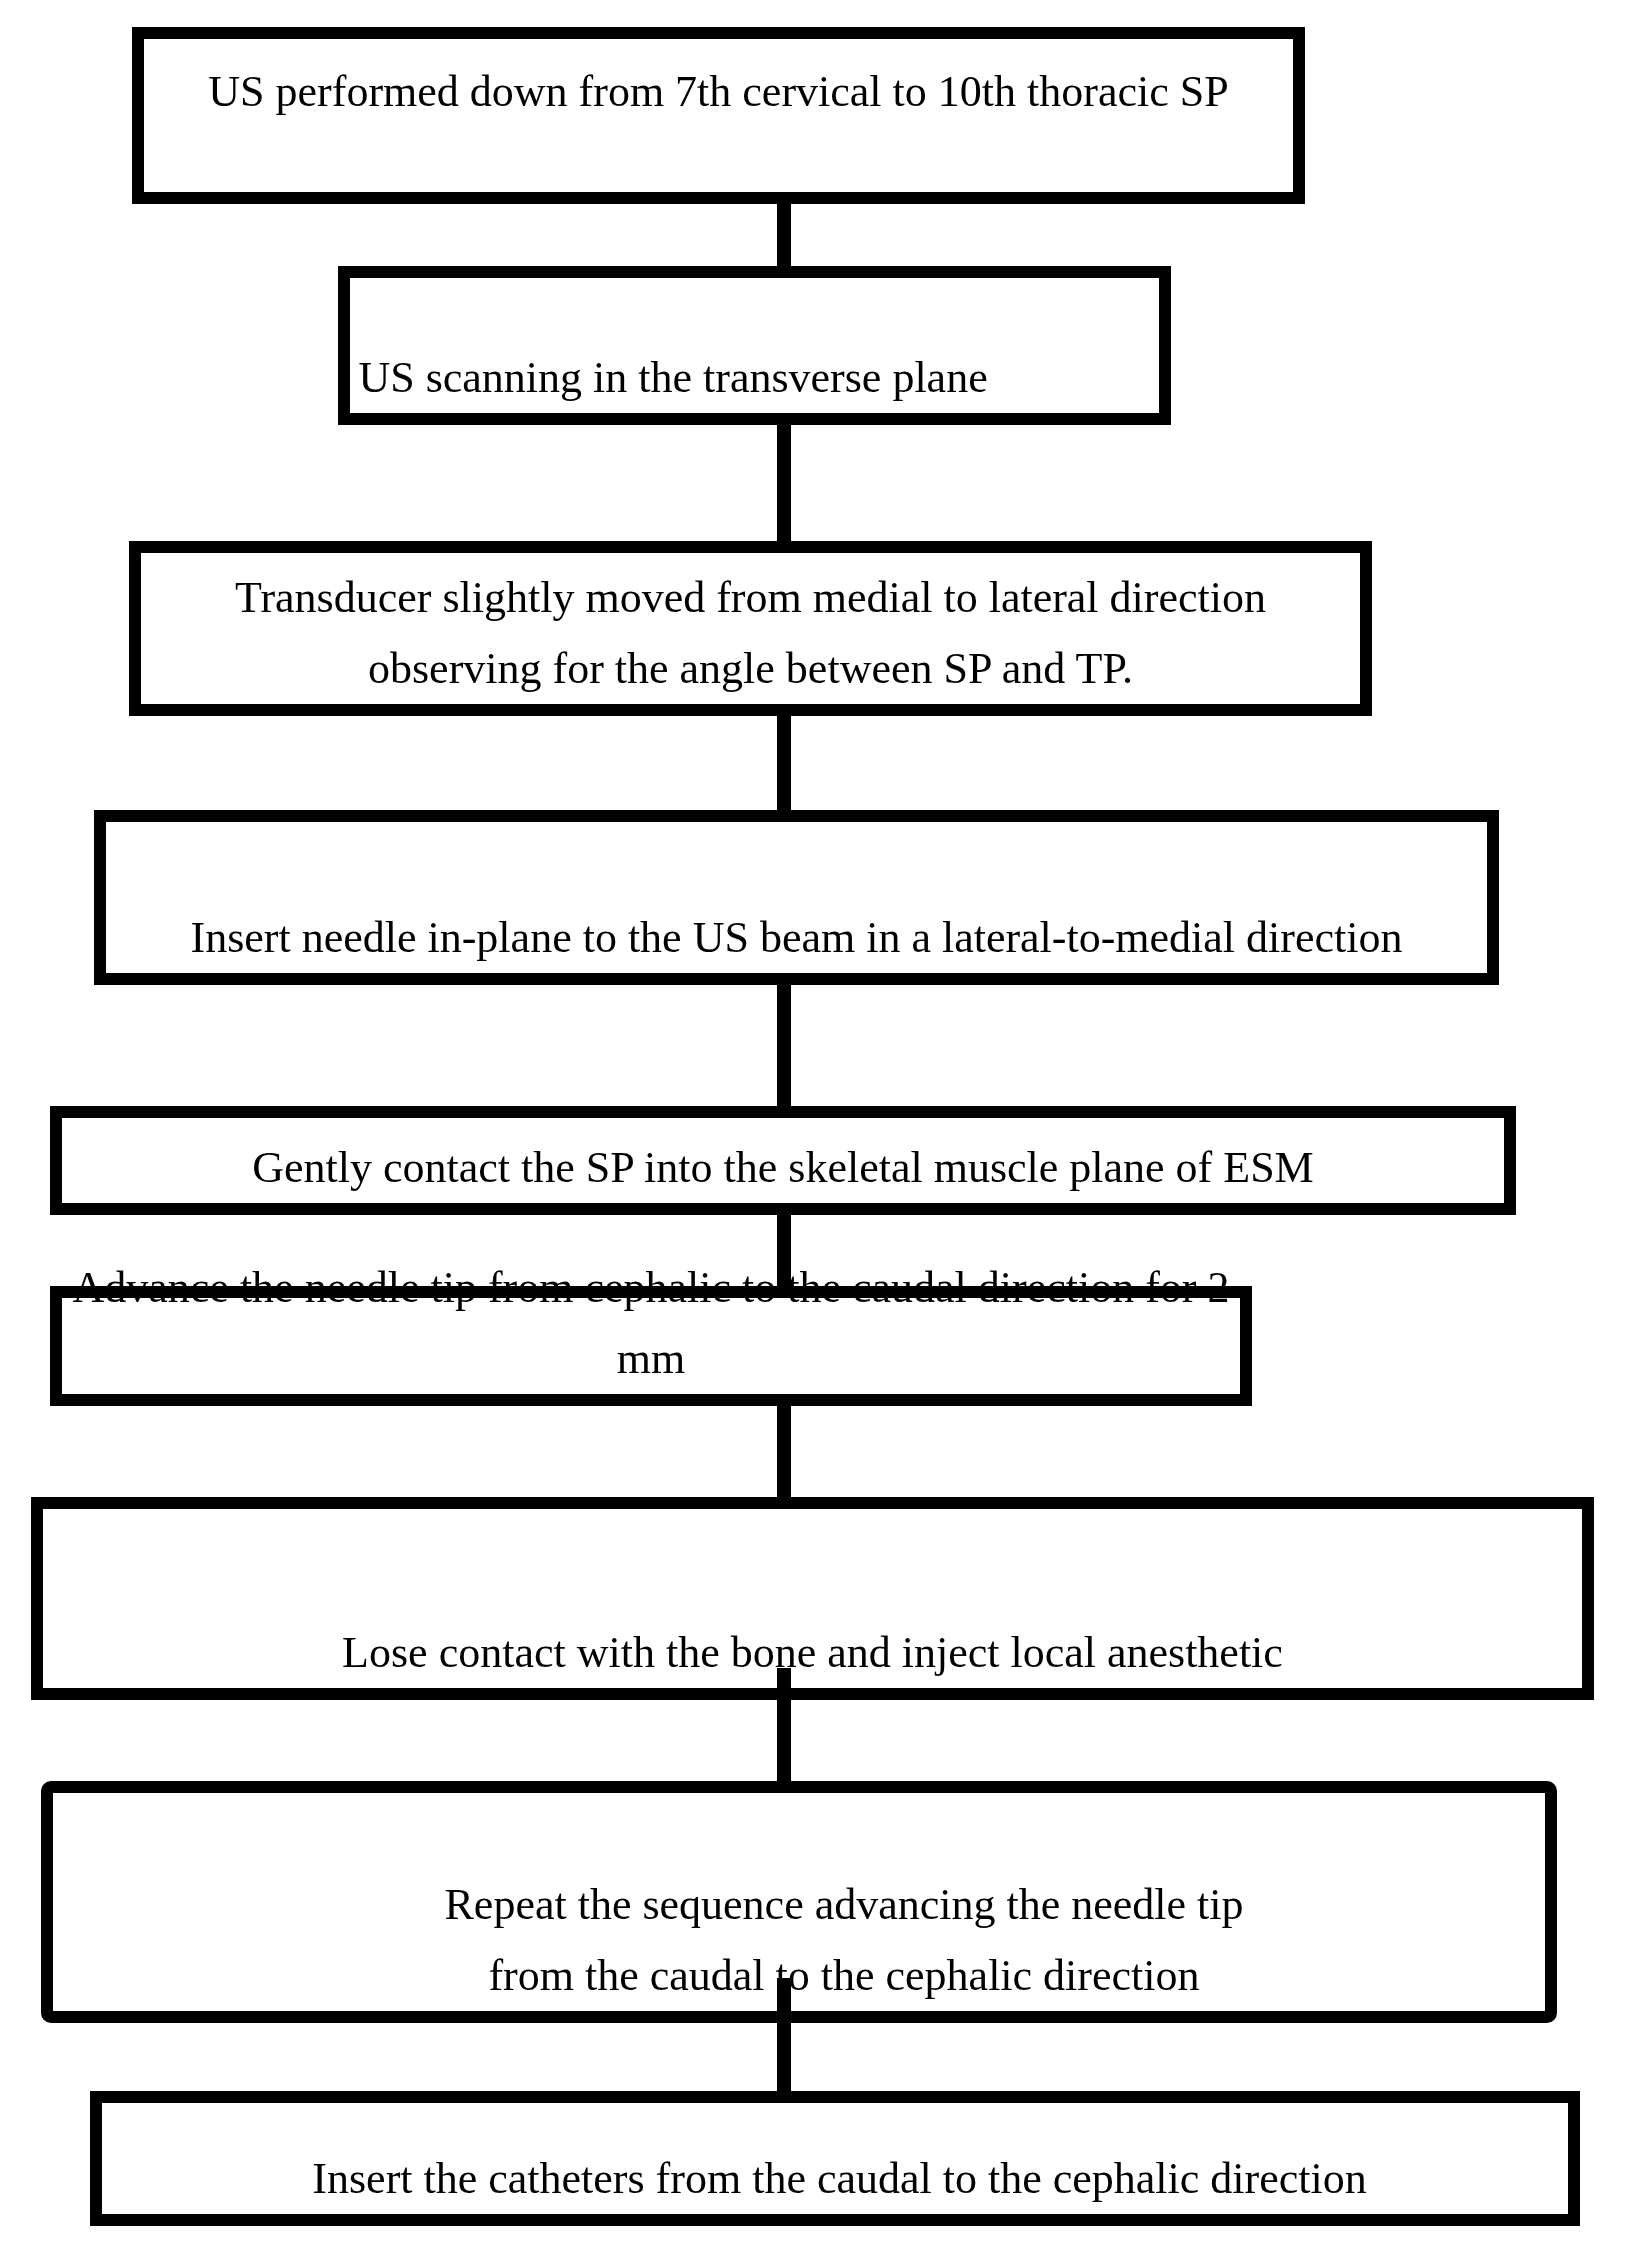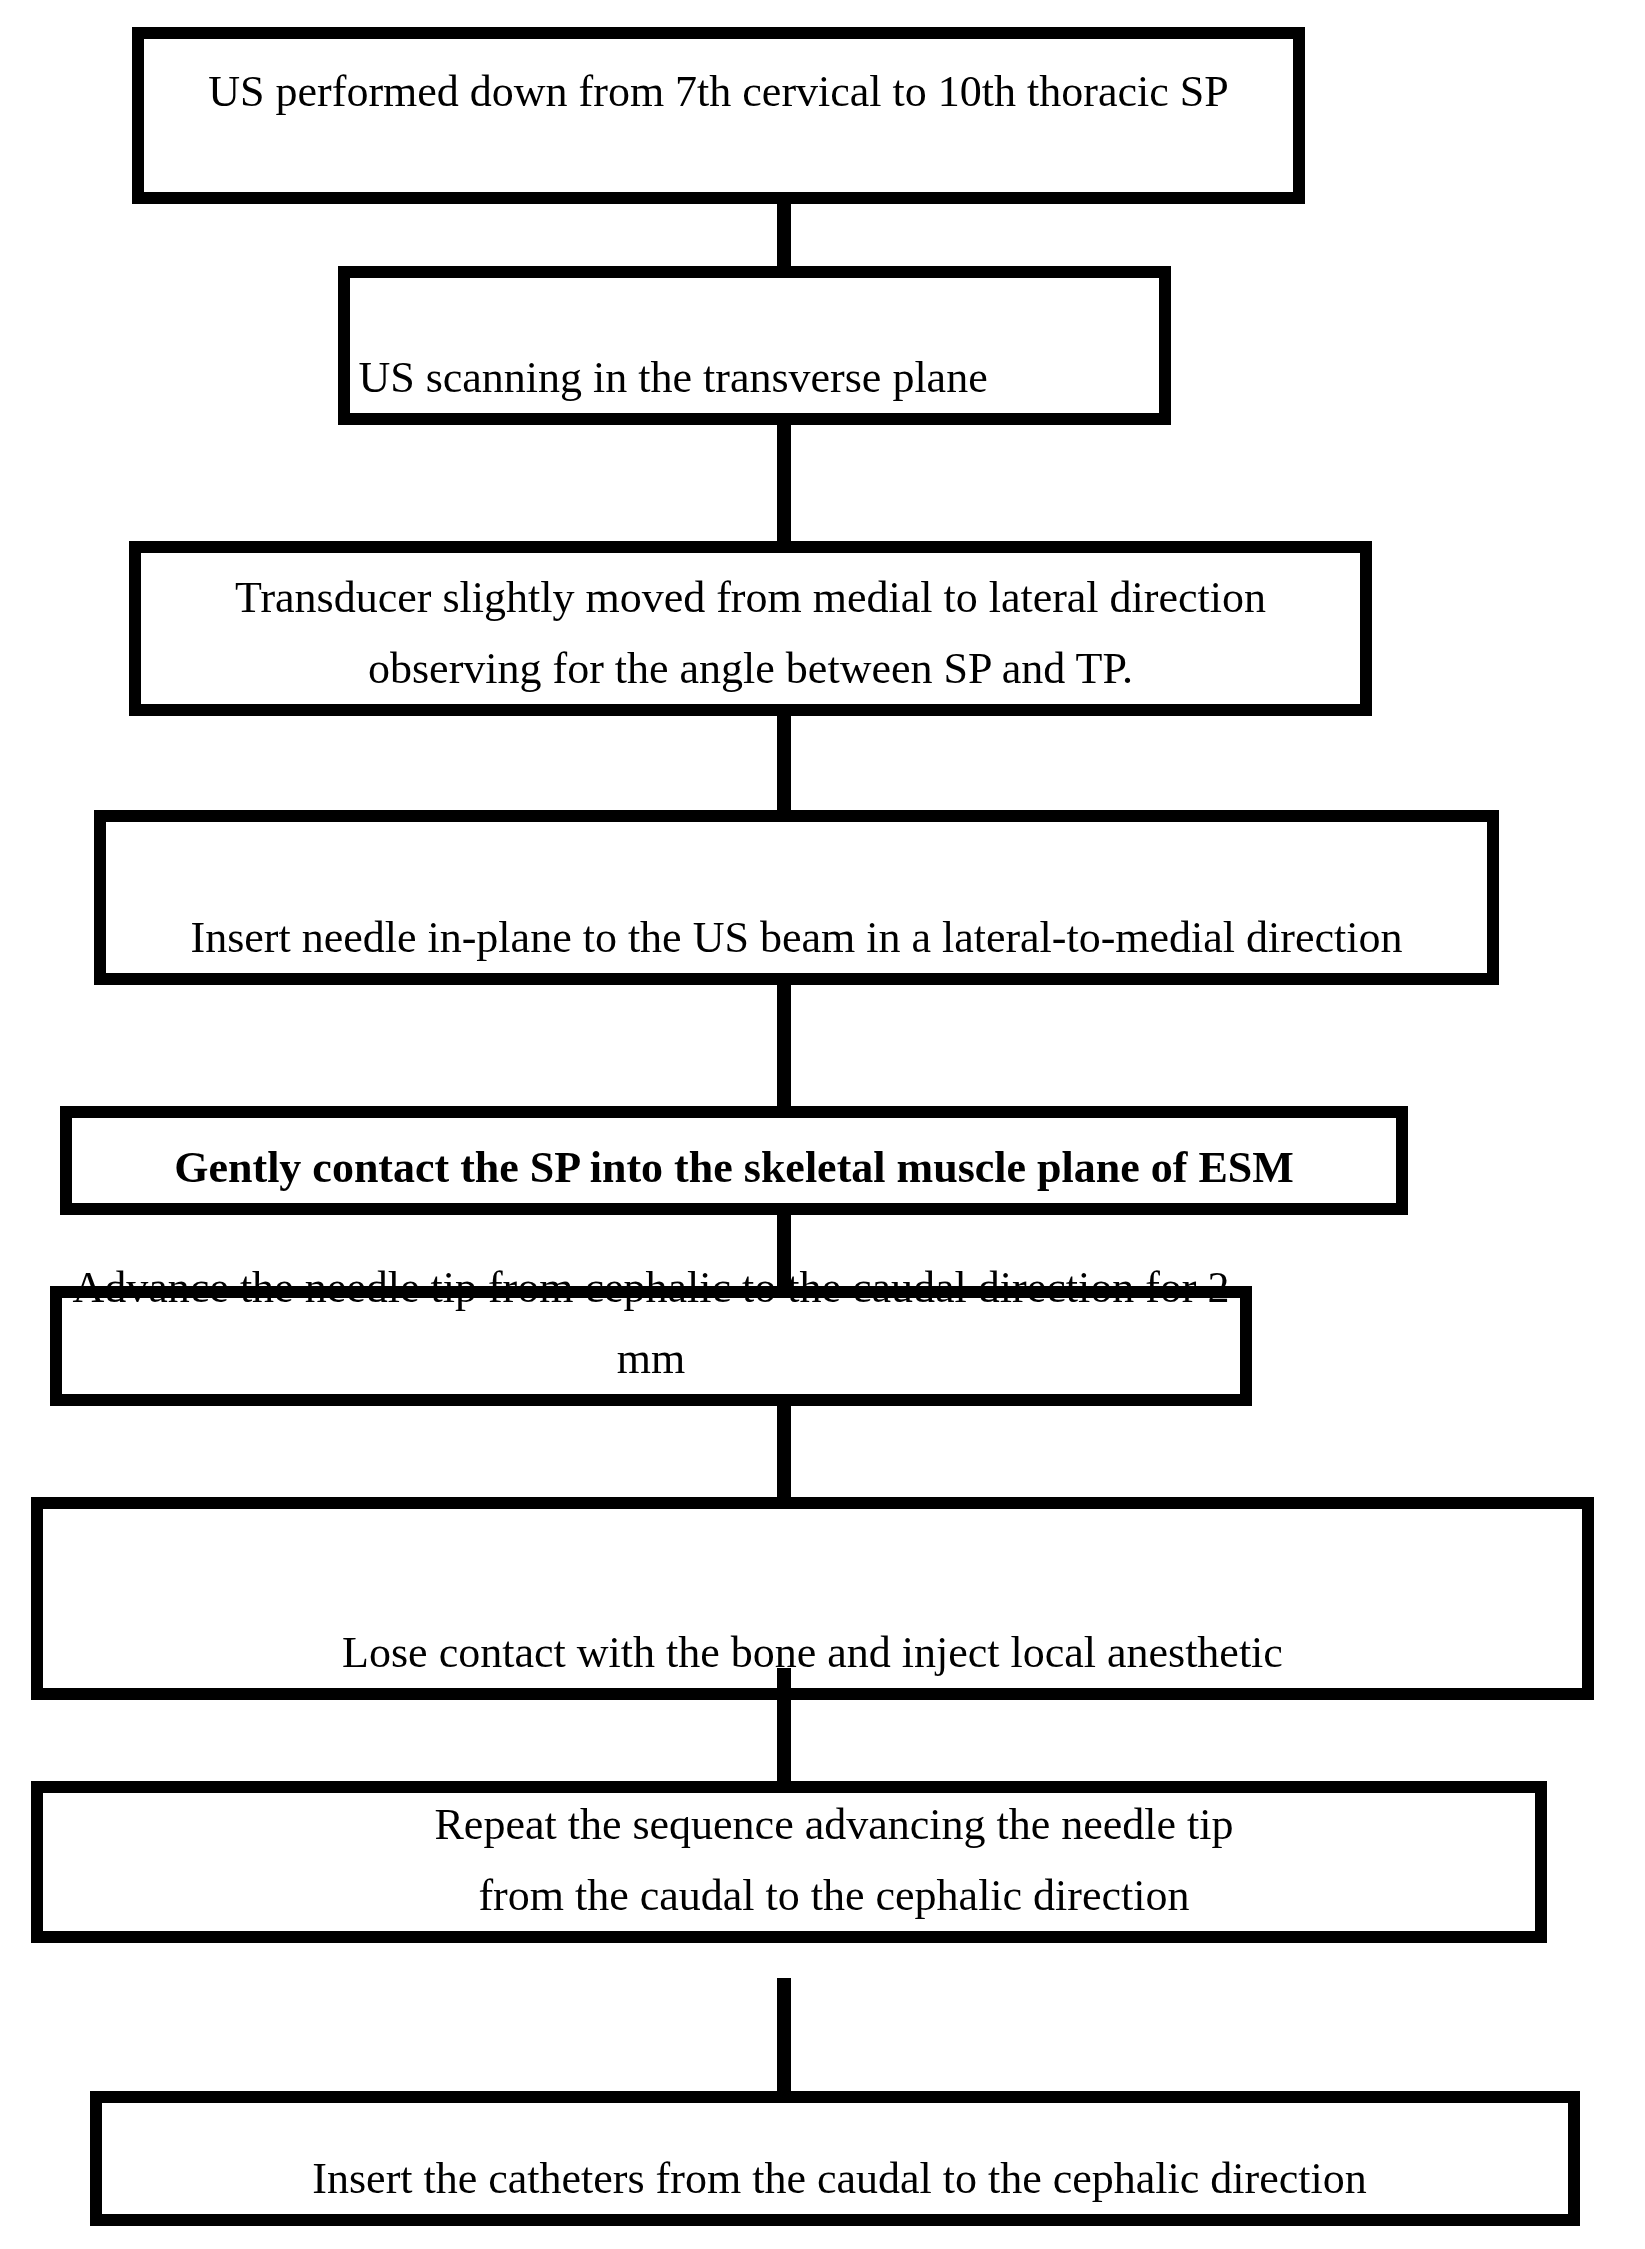--- a/index.html
+++ b/index.html
@@ -70,33 +70,33 @@
 
   <div class="flow-box" style="left:129px; top:541px; width:1243px; height:175px;">
     <span class="flow-label">Transducer slightly moved from medial to lateral direction
 observing for the angle between SP and TP.</span>
   </div>
 
   <div class="flow-box" style="left:50px; top:810px; width:1405px; height:175px;margin-left:44px;">
     <span class="flow-label">Insert needle in-plane to the US beam in a lateral-to-medial direction</span>
   </div>
 
-  <div class="flow-box" style="left:60px; top:1106px; width:1348px; height:109px;font-weight:bold;">
+  <div class="flow-box" style="left:50px; top:1106px; width:1466px; height:109px;">
     <span class="flow-label">Gently contact the SP into the skeletal muscle plane of ESM</span>
   </div>
 
   <div class="flow-box" style="left:50px; top:1286px; width:1202px; height:120px;">
     <span class="flow-label">Advance the needle tip from cephalic to the caudal direction for 2 mm</span>
   </div>
 
   <div class="flow-box" style="left:31px; top:1497px; width:1563px; height:203px;">
     <span class="flow-label">Lose contact with the bone and inject local anesthetic</span>
   </div>
 
-  <div class="flow-box shift-right" style="left:31px; top:1781px; width:1516px; height:162px;">
+  <div class="flow-box shift-right" style="left:41px; top:1781px; width:1516px; height:242px;border-radius:10px;">
     <span class="flow-label">Repeat the sequence advancing the needle tip
 from the caudal to the cephalic direction</span>
   </div>
 
   <div class="flow-box" style="left:90px; top:2091px; width:1490px; height:135px;padding-left:9px;">
     <span class="flow-label">Insert the catheters from the caudal to the cephalic direction</span>
   </div>
 
   <div class="connector" style="top:202px; height:72px;"></div>
   <div class="connector" style="top:419px; height:132px;"></div>

